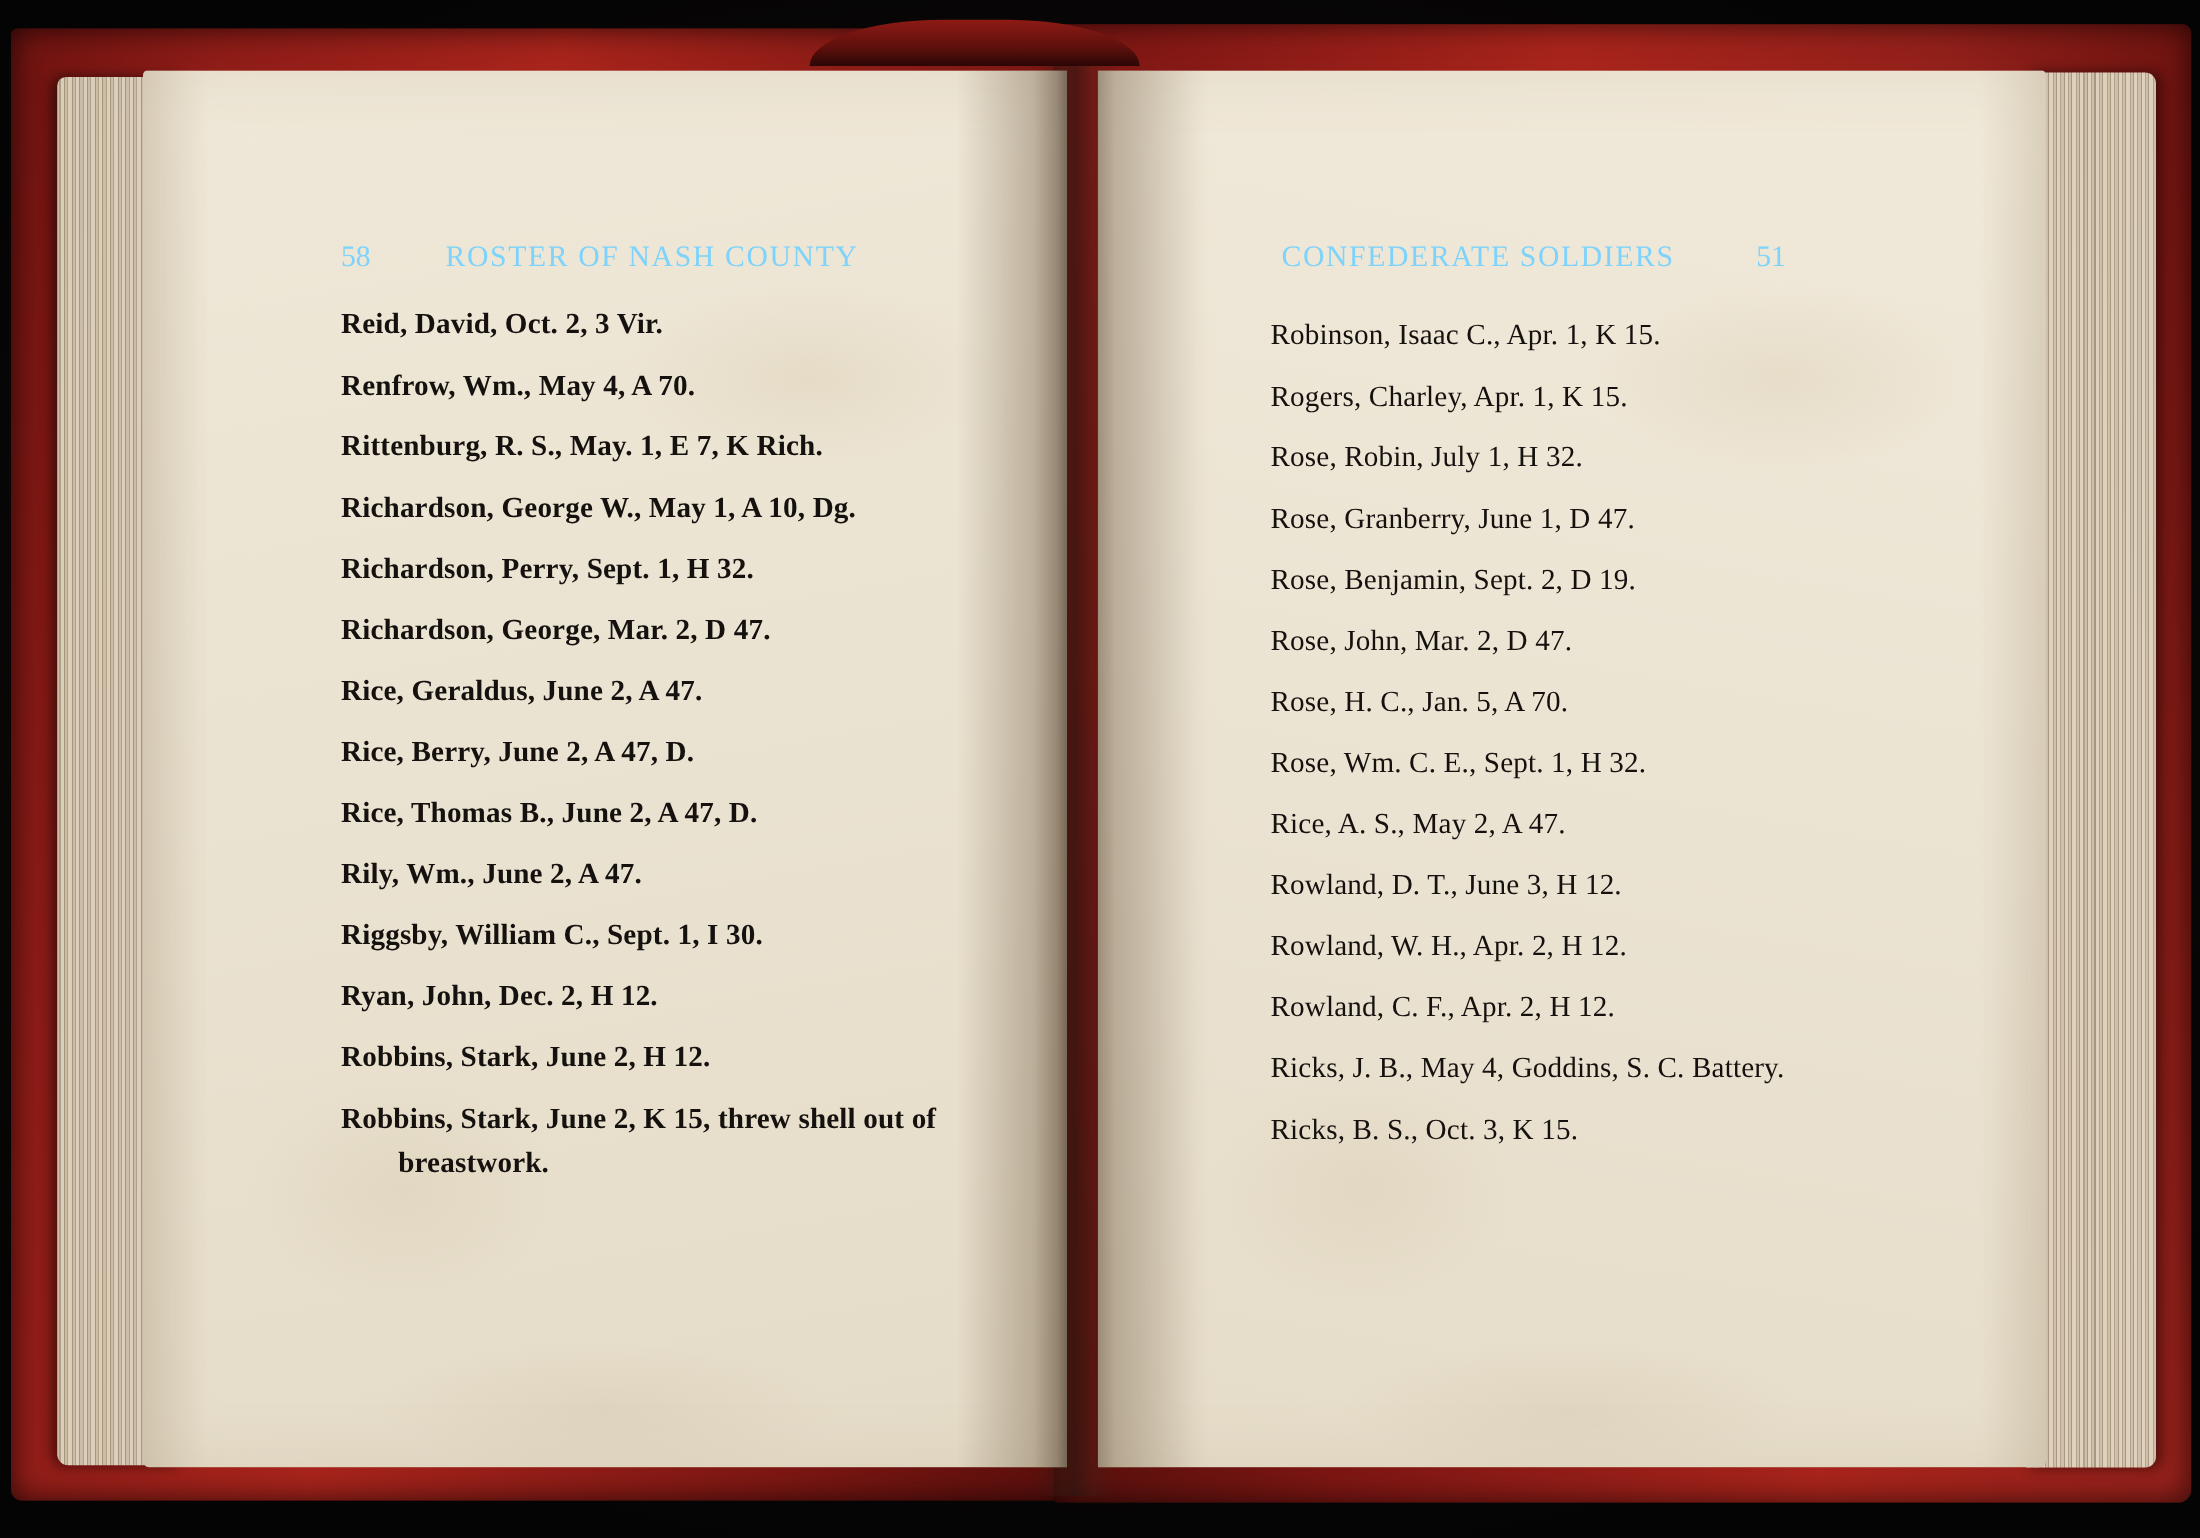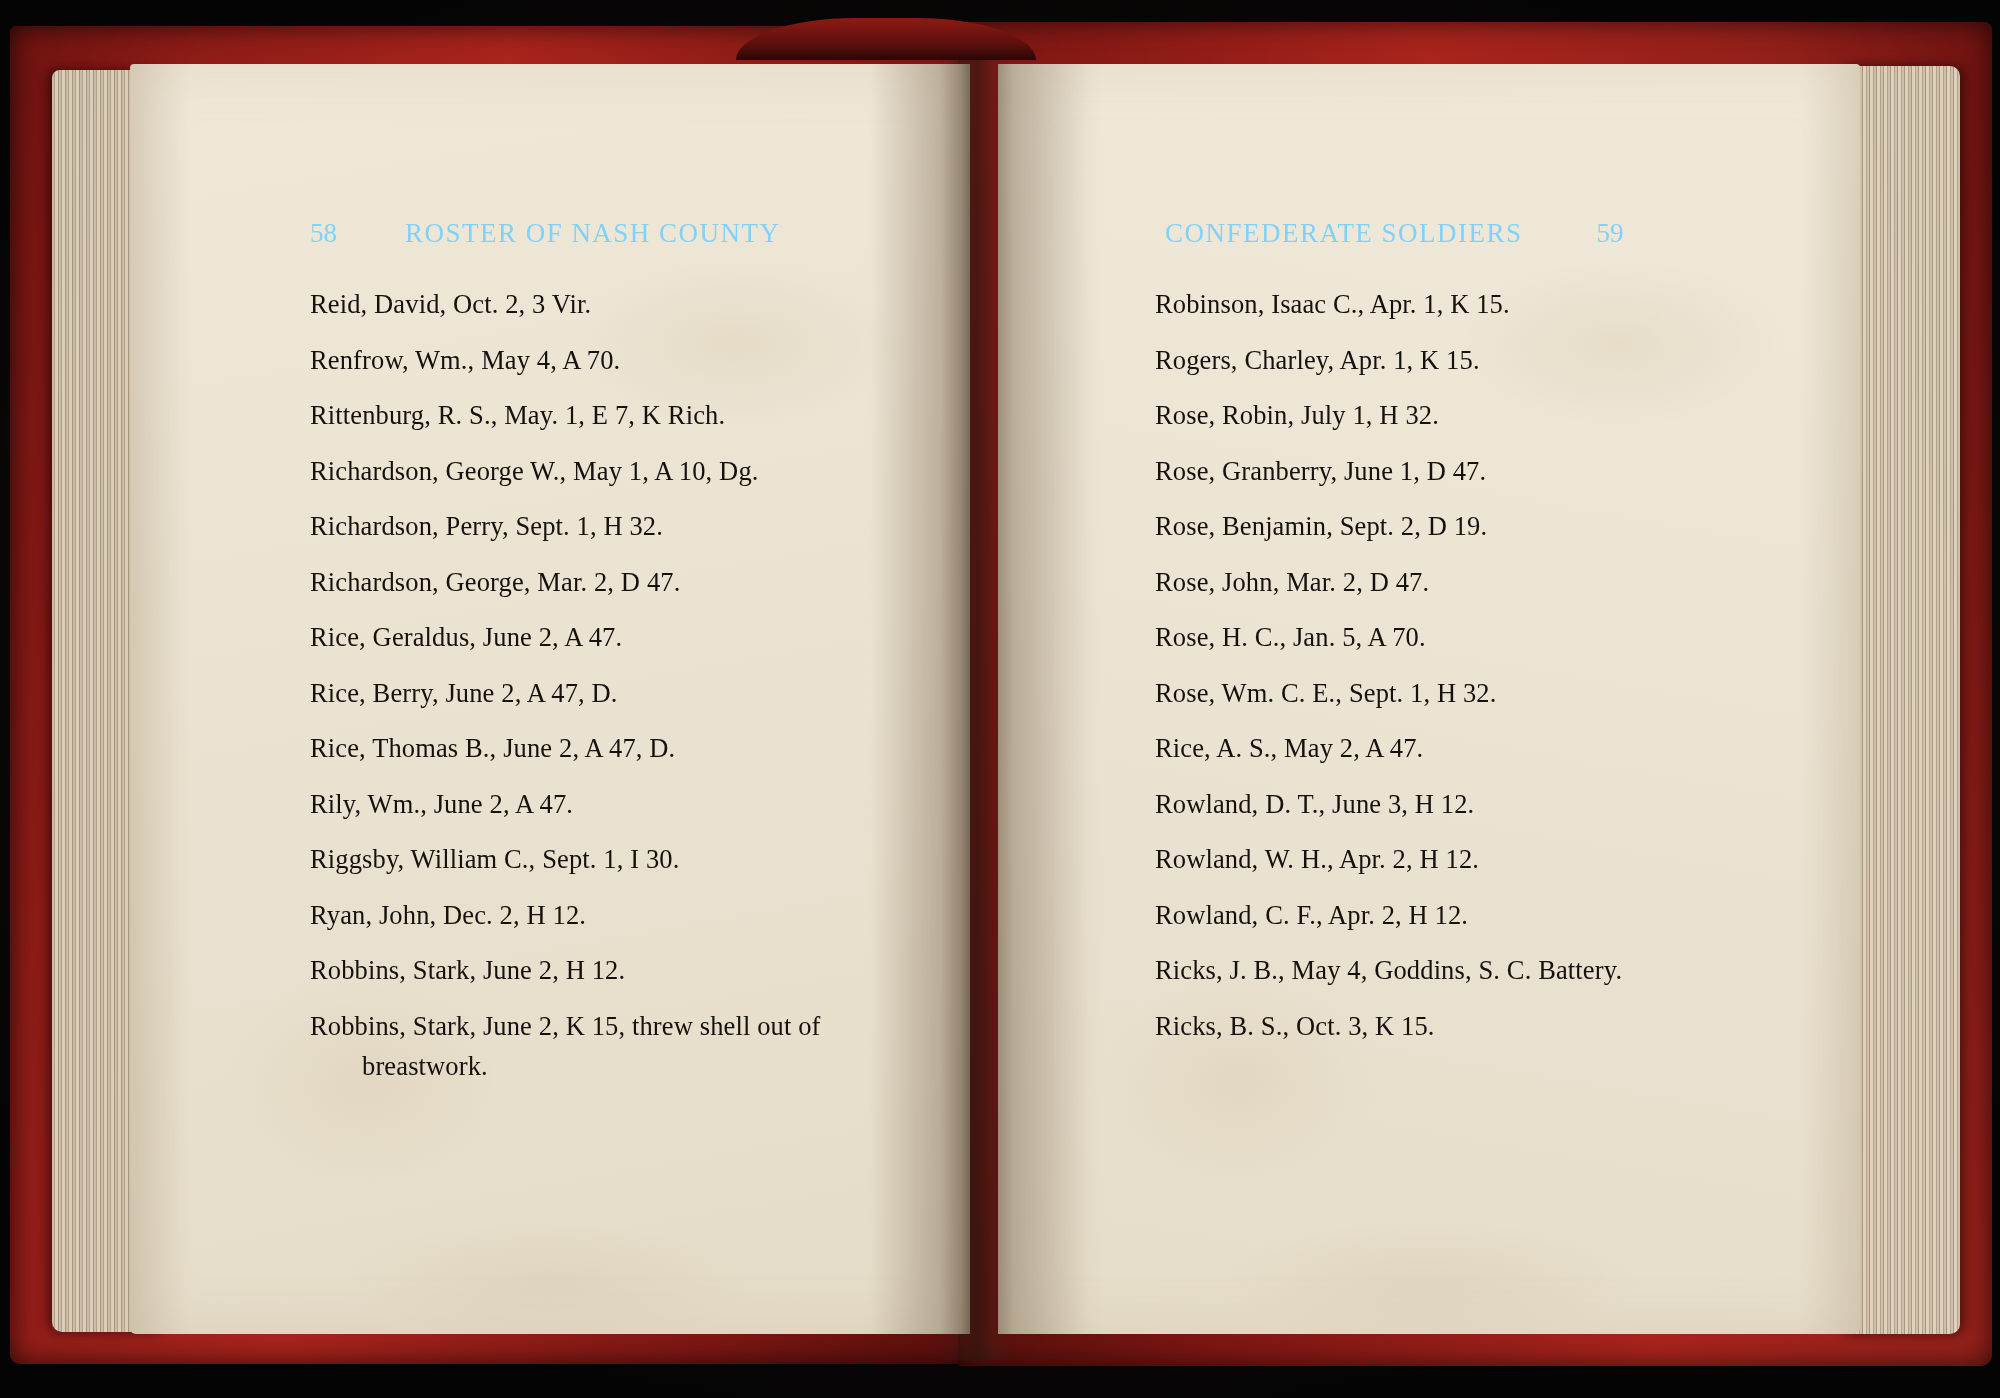--- a/index.html
+++ b/index.html
@@ -247,21 +247,21 @@
     <div class="gutter-shade-right"></div>
     <div class="spine"></div>
     <div class="spine-top"></div>
 
     <div class="text-block" style="left: 300px; top: 200px; width: 600px;">
       <div class="running-head head-left">
         <span class="folio">58</span>
         <span class="title">ROSTER OF NASH COUNTY</span>
       </div>
 
-      <div class="entries" style="margin-top: 42px;">
+      <div class="entries" style="margin-top: 32px; font-weight: bold;">
         <div class="entry">Reid, David, Oct. 2, 3 Vir.</div>
         <div class="entry">Renfrow, Wm., May 4, A 70.</div>
         <div class="entry">Rittenburg, R. S., May. 1, E 7, K Rich.</div>
         <div class="entry">Richardson, George W., May 1, A 10, Dg.</div>
         <div class="entry">Richardson, Perry, Sept. 1, H 32.</div>
         <div class="entry">Richardson, George, Mar. 2, D 47.</div>
         <div class="entry">Rice, Geraldus, June 2, A 47.</div>
         <div class="entry">Rice, Berry, June 2, A 47, D.</div>
         <div class="entry">Rice, Thomas B., June 2, A 47, D.</div>
         <div class="entry">Rily, Wm., June 2, A 47.</div>
@@ -271,21 +271,21 @@
         <div class="entry wrap">
           <span>Robbins, Stark, June 2, K 15, threw shell out of</span>
           <span class="cont">breastwork.</span>
         </div>
       </div>
     </div>
 
     <div class="text-block" style="left: 1155px; top: 200px; width: 640px;">
       <div class="running-head head-right">
         <span class="title">CONFEDERATE SOLDIERS</span>
-        <span class="folio">59</span>
+        <span class="folio">51</span>
       </div>
 
       <div class="entries" style="margin-top: 42px; margin-left: -10px;">
         <div class="entry">Robinson, Isaac C., Apr. 1, K 15.</div>
         <div class="entry">Rogers, Charley, Apr. 1, K 15.</div>
         <div class="entry">Rose, Robin, July 1, H 32.</div>
         <div class="entry">Rose, Granberry, June 1, D 47.</div>
         <div class="entry">Rose, Benjamin, Sept. 2, D 19.</div>
         <div class="entry">Rose, John, Mar. 2, D 47.</div>
         <div class="entry">Rose, H. C., Jan. 5, A 70.</div>

